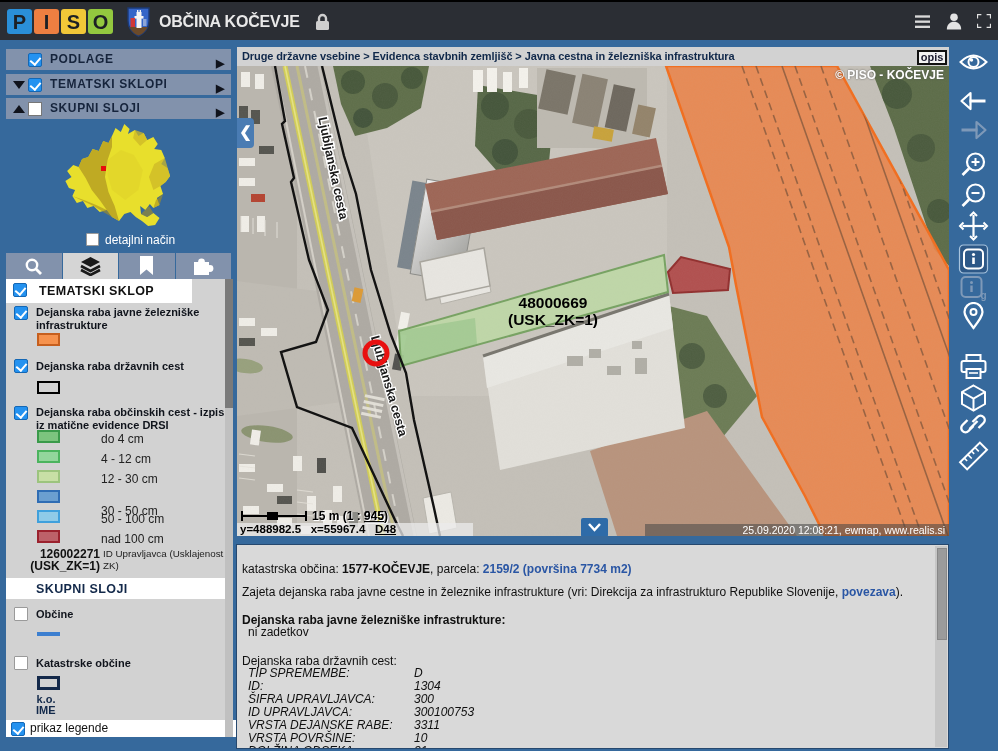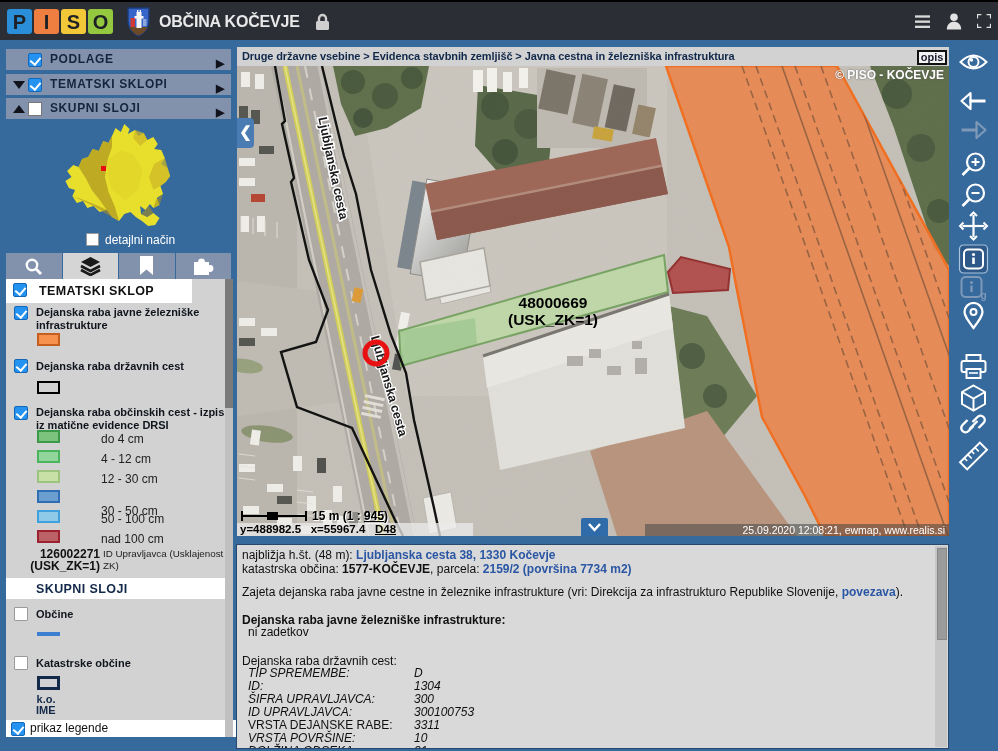--- a/index.html
+++ b/index.html
@@ -420,35 +420,34 @@
     <div class="abs" style="left:344px; top:452px; width:27px; height:19px; background:#2e6ba8; border-radius:2px; text-align:center;">
       <svg width="13" height="9" viewBox="0 0 13 9" style="margin-top:5px;">
           <path d="M1 1 L6.5 7 L12 1" fill="none" stroke="#fff" stroke-width="2.5"></path>
         </svg>
     </div>
     <div class="abs" style="left:408px; top:458px; width:304px; height:12px; background:rgba(70,70,70,0.55); color:#fff; font-size:10.5px; line-height:12px; text-align:right; padding-right:4px;">25.09.2020 12:08:21, ewmap, www.realis.si</div>
   </div>
 </div>
 
 <div id="botpanel">
-  <div class="bpl" style="top:3px;">najbližja h.št. (48 m): <span class="lnk">Ljubljanska cesta 38, 1330 Kočevje</span></div>
   <div class="bpl" style="top:16.5px;">katastrska občina: <b>1577-KOČEVJE</b>, parcela: <span class="lnk">2159/2 (površina 7734 m2)</span></div>
   <div class="bpl" style="top:67.5px;font-weight:bold;">Dejanska raba javne železniške infrastrukture:</div>
   <div class="bpl" style="top:39.5px;">Zajeta dejanska raba javne cestne in železnike infrastrukture (vri: Direkcija za infrastrukturo Republike Slovenije, <span class="lnk">povezava</span>).</div>
   <div class="bpl" style="top:79.5px;left:11px;">ni zadetkov</div>
   <div class="bpl" style="top:108.5px;font-weight:normal;">Dejanska raba državnih cest:</div>
   <div class="bpl" style="top:121px;left:11px;font-style:italic;">TIP SPREMEMBE:</div>
     <div class="bpl" style="top:121px;left:177px;font-style:italic;">D</div>
   <div class="bpl" style="top:134px;left:11px;font-style:italic;">ID:</div>
     <div class="bpl" style="top:134px;left:177px;font-style:italic;">1304</div>
   <div class="bpl" style="top:147px;left:11px;font-style:italic;">ŠIFRA UPRAVLJAVCA:</div>
     <div class="bpl" style="top:147px;left:177px;font-style:italic;">300</div>
   <div class="bpl" style="top:160px;left:11px;font-style:italic;">ID UPRAVLJAVCA:</div>
     <div class="bpl" style="top:160px;left:177px;font-style:italic;">300100753</div>
-  <div class="bpl" style="top:173px;left:11px;">VRSTA DEJANSKE RABE:</div>
+  <div class="bpl" style="top:173px;left:11px;font-style:italic;">VRSTA DEJANSKE RABE:</div>
     <div class="bpl" style="top:173px;left:177px;font-style:italic;">3311</div>
   <div class="bpl" style="top:186px;left:11px;font-style:italic;">VRSTA POVRŠINE:</div>
     <div class="bpl" style="top:186px;left:177px;font-style:italic;">10</div>
   <div class="bpl" style="top:199px;left:11px;font-style:italic;">DOLŽINA ODSEKA:</div>
     <div class="bpl" style="top:199px;left:177px;font-style:italic;">31</div>
   <div id="bp-scroll"></div>
   <div id="bp-thumb"></div>
 </div>
 
 <div id="toolbar">

